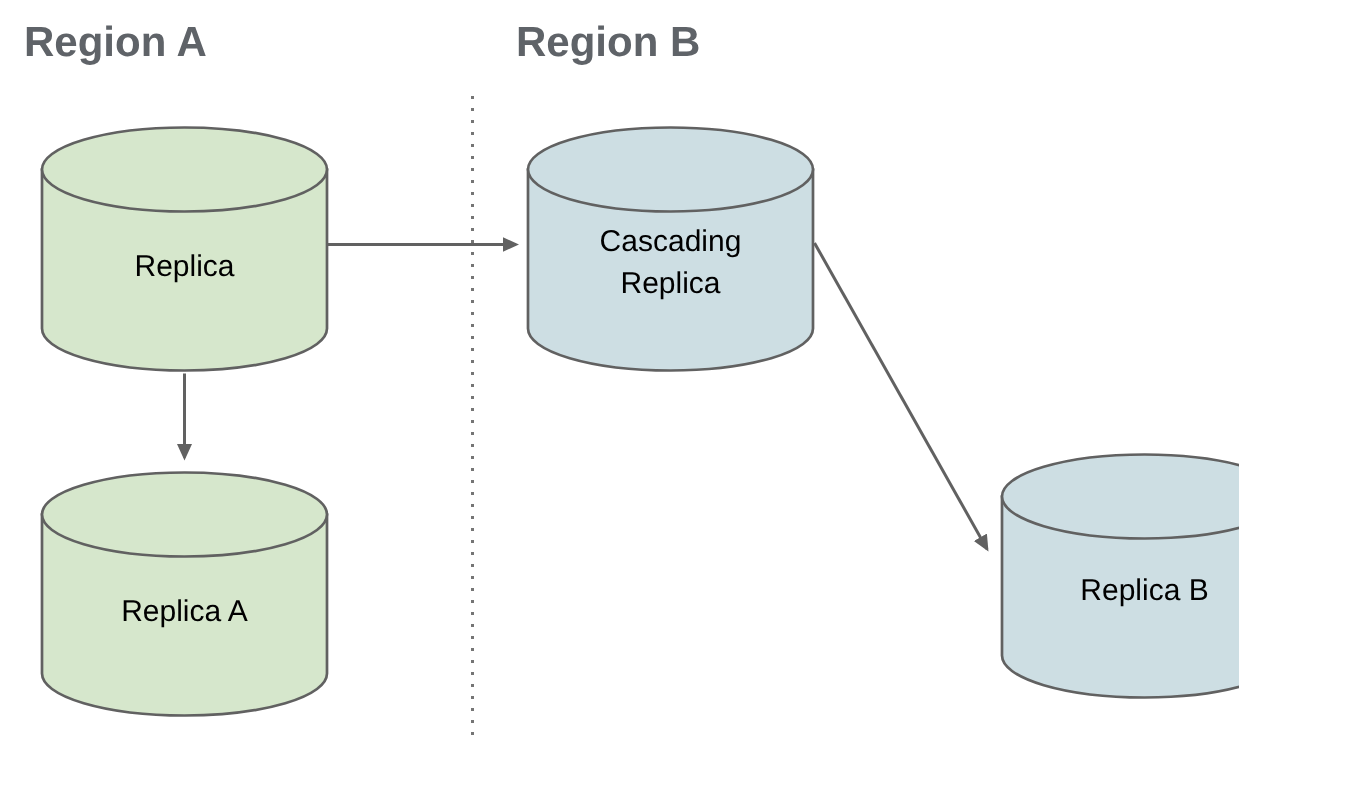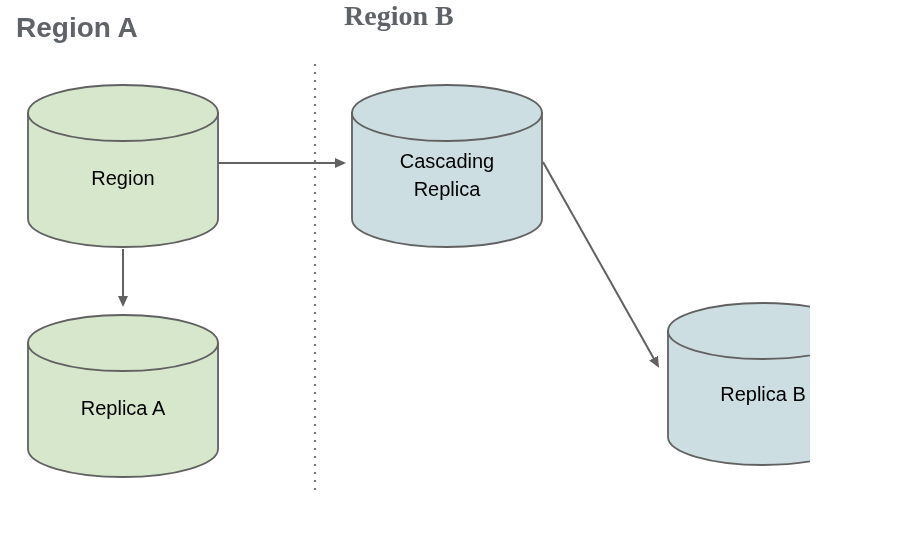--- a/index.html
+++ b/index.html
@@ -7,36 +7,37 @@
     padding: 0;
     background: #ffffff;
   }
   .canvas {
     position: relative;
     width: 810px;
     height: 534px;
     background: #ffffff;
     overflow: hidden;
     font-family: "Liberation Sans", sans-serif;
+    padding-left: 16px;
   }
   .canvas svg {
     position: absolute;
     left: 0;
     top: 0;
   }
   .heading {
     position: absolute;
     font-family: "Liberation Sans", sans-serif;
     font-size: 28px;
     font-weight: bold;
     color: var(--heading, #5f6368);
     white-space: nowrap;
   }
   .heading-a { left: 16px; top: 12px; }
-  .heading-b { left: 344px; top: 0; font-family: Liberation Serif, serif; }
+  .heading-b { left: 344px; top: 12px; }
   .node-label {
     position: absolute;
     font-family: "Liberation Sans", sans-serif;
     font-size: 20px;
     line-height: 28px;
     color: var(--label-text, #000000);
     text-align: center;
   }
   .label-primary   { left: 28px;  top: 164px; width: 190px; }
   .label-cascading { left: 382px; top: 147px; width: 130px; }
@@ -105,21 +106,21 @@
       <path class="cyl-green" d="M28,343 L28,449 A95,28 0 0 0 218,449 L218,343 Z"></path>
       <ellipse class="cyl-green" cx="123" cy="343" rx="95" ry="28"></ellipse>
     </g>
 
     <g>
       <path class="cyl-blue" d="M668,331 L668,437 A95,28 0 0 0 858,437 L858,331 Z"></path>
       <ellipse class="cyl-blue" cx="763" cy="331" rx="95" ry="28"></ellipse>
     </g>
   </svg>
 
-  <div class="node-label label-primary">Region</div>
+  <div class="node-label label-primary">Replica</div>
 
   <div class="node-label label-replica-a">Replica A</div>
 
   <div class="node-label label-cascading">Cascading Replica</div>
 
   <div class="node-label label-replica-b">Replica B</div>
 
 </div>
 
 </body></html>

